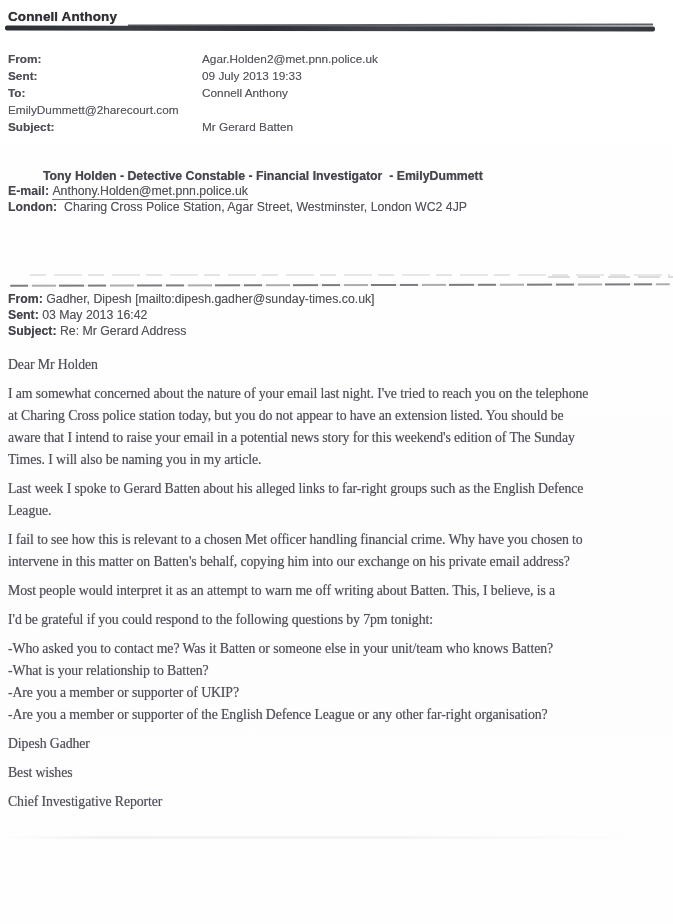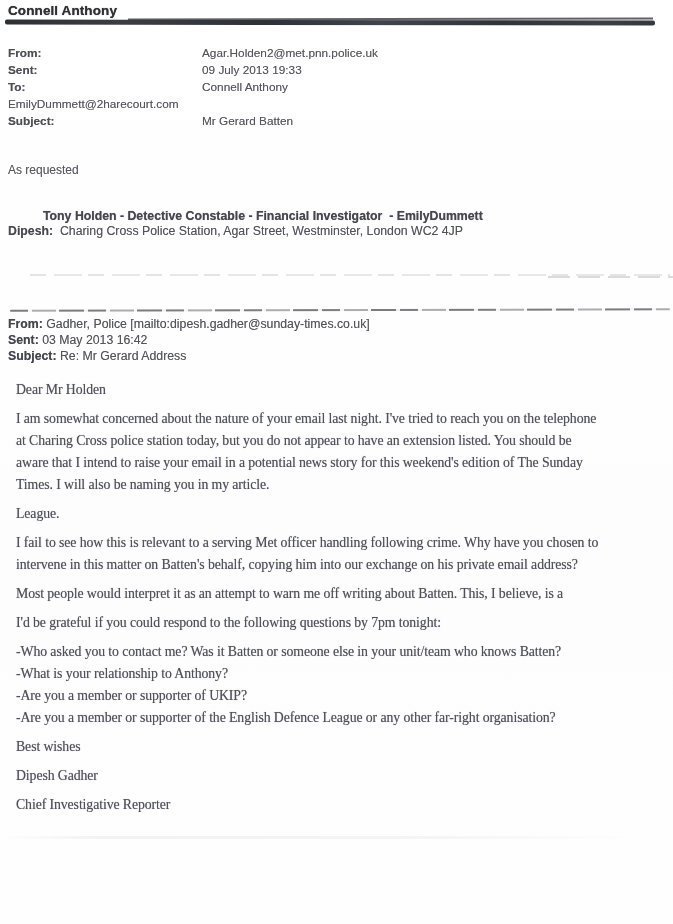--- a/index.html
+++ b/index.html
@@ -5,21 +5,21 @@
   html,body{margin:0;padding:0;background:#ffffff;}
   .page{
     position:relative;
     width:673px;height:924px;
     background:linear-gradient(180deg,#ffffff 0%,#fdfdfd 60%,#fefefe 100%);
     overflow:hidden;
     font-family:"Liberation Sans",sans-serif;
     color:#4a4a52;
     filter:blur(0.2px);
   }
-  .inner{padding:0 8px;}
+  .inner{padding:6px 8px;}
   
   .doc-title{
     margin:0;padding-top:3px;
     font-size:13.5px;font-weight:bold;color:#2f2f34;
     letter-spacing:0.1px;
     text-shadow:0 0 0.8px rgba(40,40,46,0.85);
     white-space:pre;
   }
   .rule-wrap{position:relative;height:8px;margin-top:1px;}
   .rule-a{
@@ -72,21 +72,21 @@
   .fields2 .lbl{font-weight:bold;color:#45454d;text-shadow:0 0 0.6px rgba(70,70,80,0.65);}
   .fields2 .val{color:#54545c;text-shadow:0 0 0.6px rgba(88,88,98,0.55);}
   
   .letter{
     margin-top:14px;
     font-family:"Liberation Serif",serif;
     font-size:13.8px;line-height:22px;letter-spacing:-0.1px;
     color:#50505a;
     text-shadow:0 0 0.8px rgba(86,86,96,0.6);
   }
-  .para{margin:0 0 7px 8px;}
+  .para{margin:0 0 7px 0;}
   .para div,.para{white-space:pre;}
 </style>
 </head>
 <body>
 
 <div class="page">
 
   <div class="artifact art-faint"></div>
   <div class="artifact art-right"></div>
   <div class="artifact art-streak"></div>
@@ -114,42 +114,42 @@
       </div>
       <div class="row">
         <span class="val">EmilyDummett@2harecourt.com</span>
       </div>
       <div class="row">
         <span class="lbl">Subject:</span>
         <span class="val">Mr Gerard Batten</span>
       </div>
     </section>
 
-    <div class="note">As requested</div>
 
     <section class="sig">
       <div class="name">Tony Holden - Detective Constable - Financial Investigator  - EmilyDummett</div>
-      <div class="line"><b>Dipesh:  </b><span>Charing Cross Police Station, Agar Street, Westminster, London WC2 4JP</span></div>
+      <div class="line"><b>E-mail: </b><span class="u">Anthony.Holden@met.pnn.police.uk</span></div>
+      <div class="line"><b>London:  </b><span>Charing Cross Police Station, Agar Street, Westminster, London WC2 4JP</span></div>
     </section>
 
     <div class="separator"></div>
 
     <section class="fields2">
-      <div class="row"><span class="lbl">From: </span><span class="val">Gadher, Police [mailto:dipesh.gadher@sunday-times.co.uk]</span></div>
+      <div class="row"><span class="lbl">From: </span><span class="val">Gadher, Dipesh [mailto:dipesh.gadher@sunday-times.co.uk]</span></div>
       <div class="row"><span class="lbl">Sent: </span><span class="val">03 May 2013 16:42</span></div>
       <div class="row"><span class="lbl">Subject: </span><span class="val">Re: Mr Gerard Address</span></div>
     </section>
 
     <section class="letter">
       <div class="para">Dear Mr Holden</div>
       <div class="para"><div>I am somewhat concerned about the nature of your email last night. I've tried to reach you on the telephone</div><div>at Charing Cross police station today, but you do not appear to have an extension listed. You should be</div><div>aware that I intend to raise your email in a potential news story for this weekend's edition of The Sunday</div><div>Times. I will also be naming you in my article.</div></div>
-      <div class="para"><div>League.</div></div>
-      <div class="para"><div>I fail to see how this is relevant to a serving Met officer handling following crime. Why have you chosen to</div><div>intervene in this matter on Batten's behalf, copying him into our exchange on his private email address?</div></div>
+      <div class="para"><div>Last week I spoke to Gerard Batten about his alleged links to far-right groups such as the English Defence</div><div>League.</div></div>
+      <div class="para"><div>I fail to see how this is relevant to a chosen Met officer handling financial crime. Why have you chosen to</div><div>intervene in this matter on Batten's behalf, copying him into our exchange on his private email address?</div></div>
       <div class="para"><div>Most people would interpret it as an attempt to warn me off writing about Batten. This, I believe, is a</div></div>
       <div class="para"><div>I'd be grateful if you could respond to the following questions by 7pm tonight:</div></div>
-      <div class="para"><div>-Who asked you to contact me? Was it Batten or someone else in your unit/team who knows Batten?</div><div>-What is your relationship to Anthony?</div><div>-Are you a member or supporter of UKIP?</div><div>-Are you a member or supporter of the English Defence League or any other far-right organisation?</div></div>
+      <div class="para"><div>-Who asked you to contact me? Was it Batten or someone else in your unit/team who knows Batten?</div><div>-What is your relationship to Batten?</div><div>-Are you a member or supporter of UKIP?</div><div>-Are you a member or supporter of the English Defence League or any other far-right organisation?</div></div>
+      <div class="para">Dipesh Gadher</div>
       <div class="para">Best wishes</div>
-      <div class="para">Dipesh Gadher</div>
       <div class="para">Chief Investigative Reporter</div>
     </section>
 
   </div>
 </div>
 
 </body></html>

